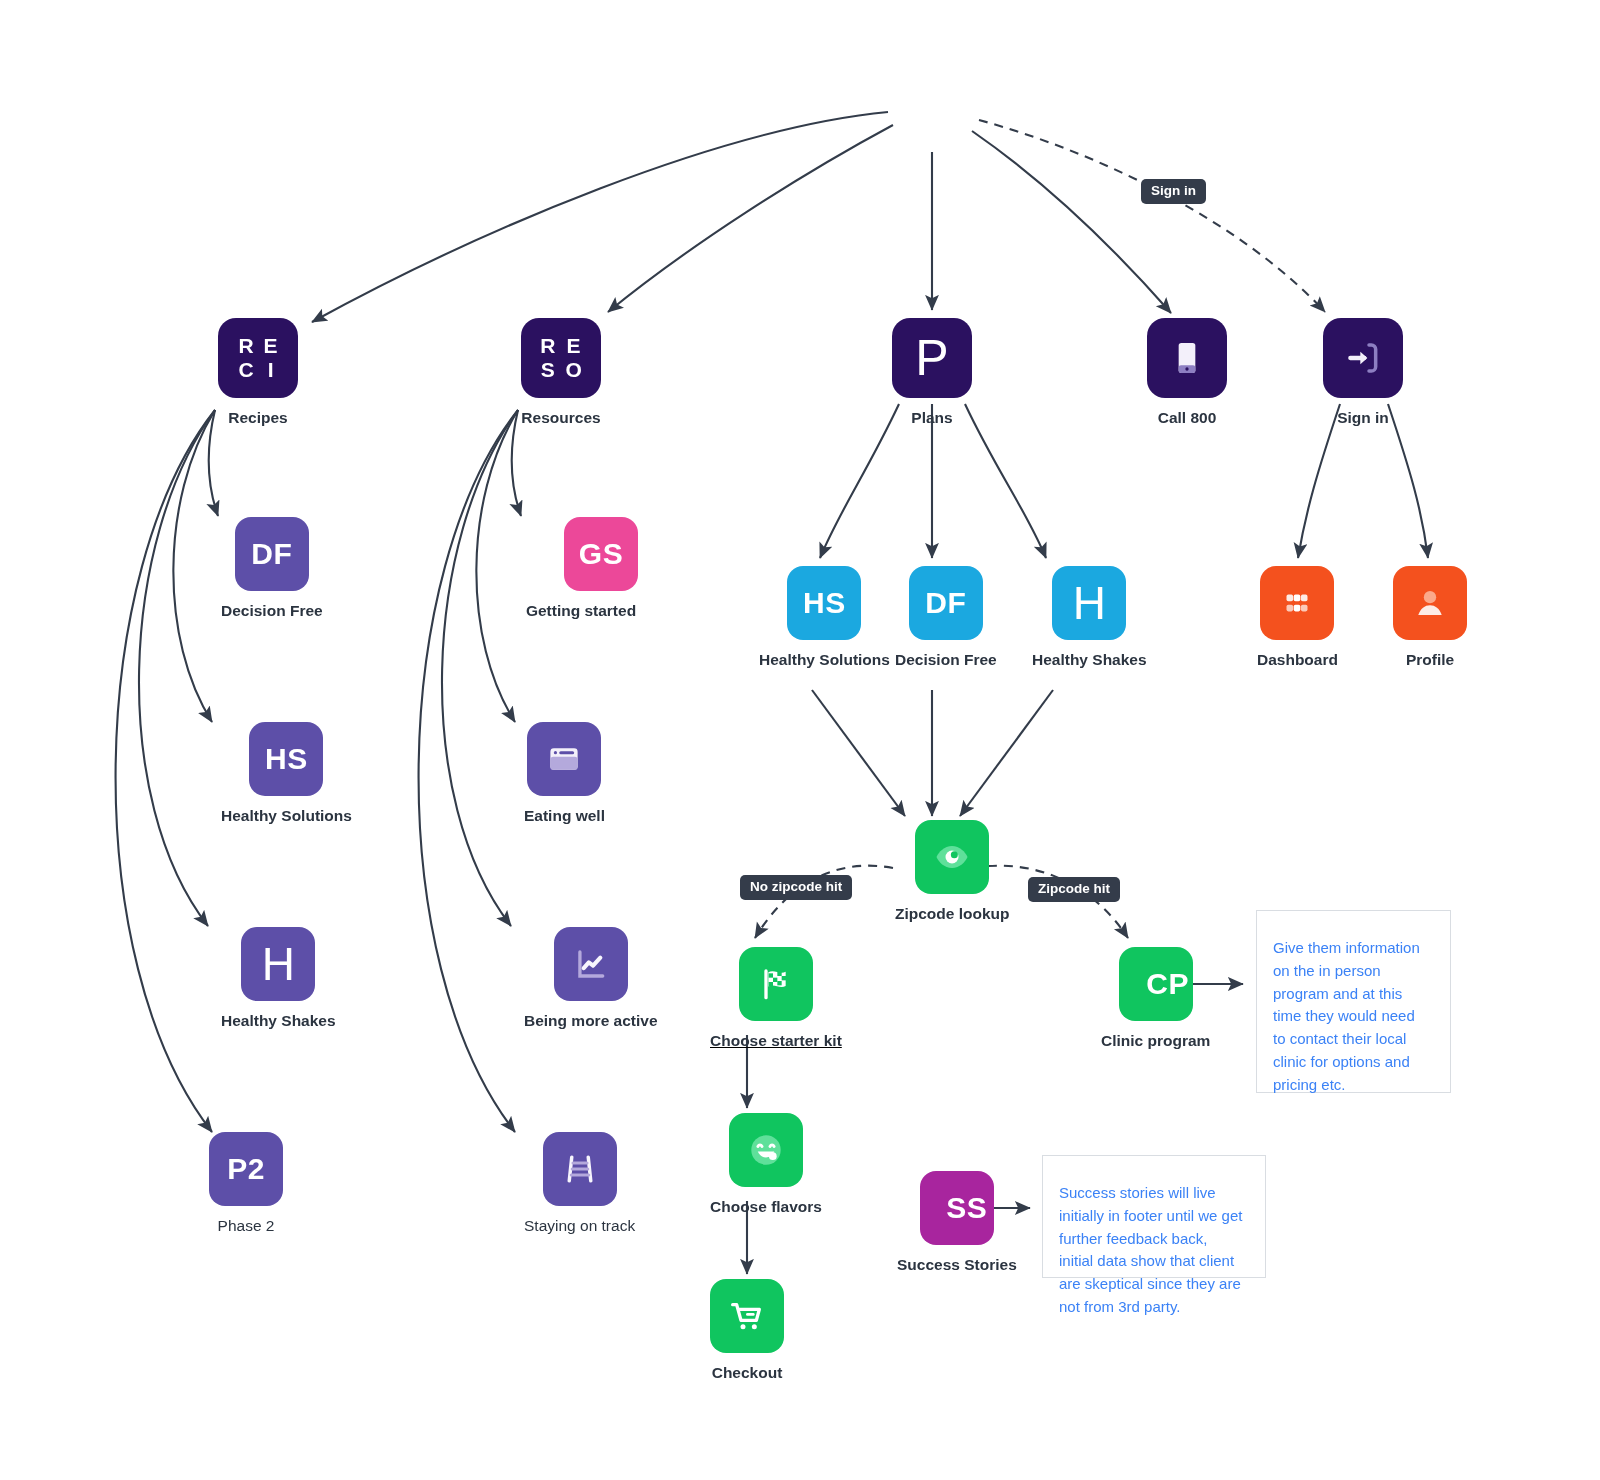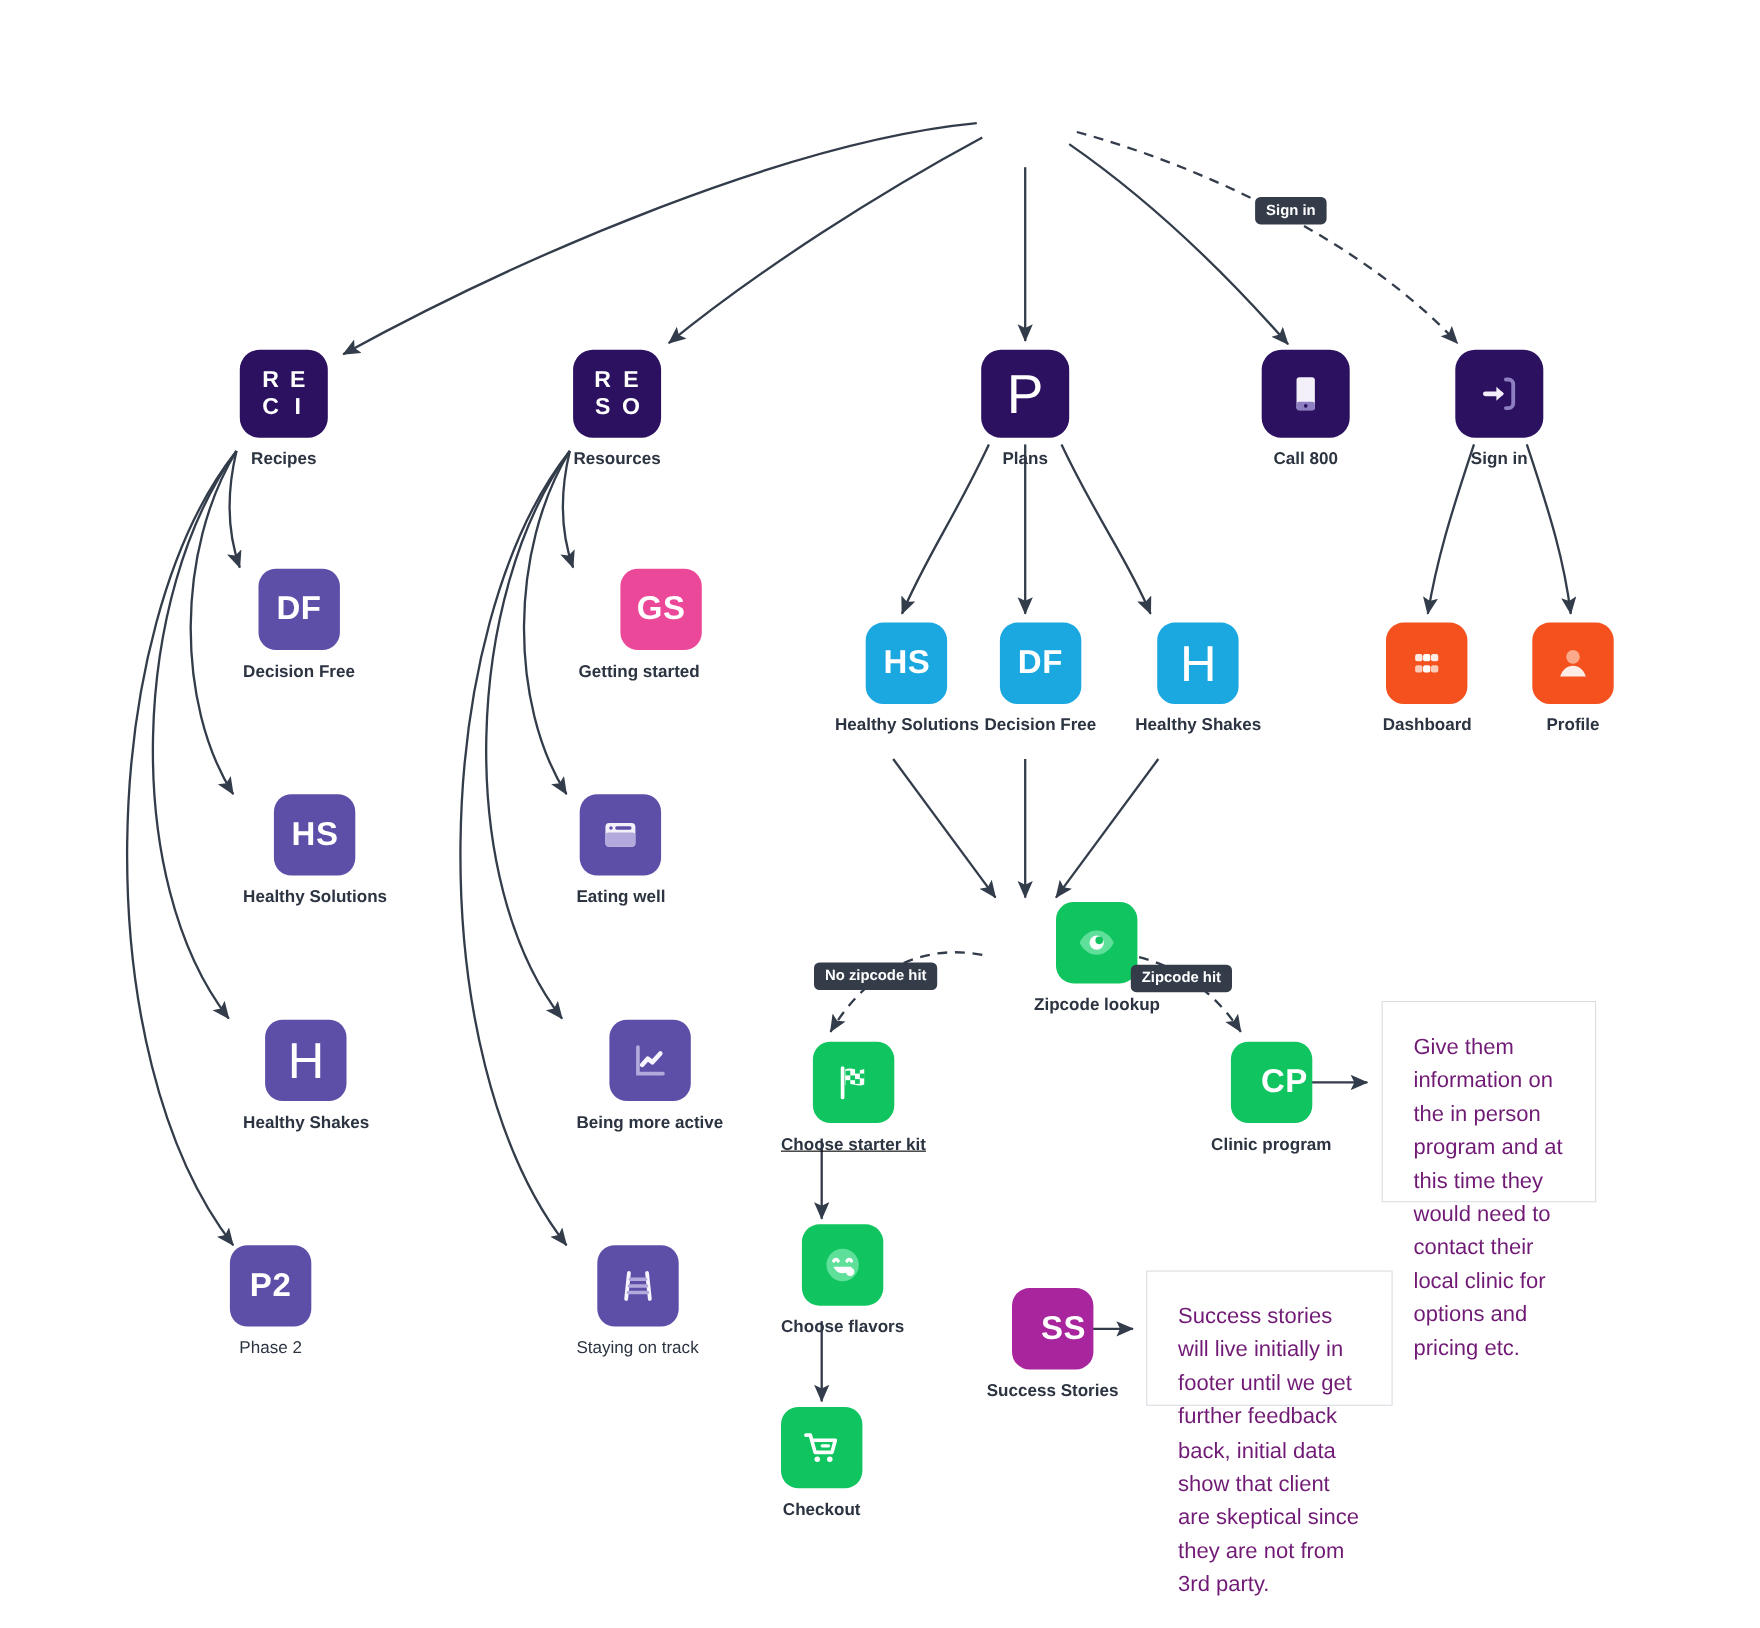--- a/index.html
+++ b/index.html
@@ -49,24 +49,24 @@
     background:#343c4a;color:#ffffff;
     font-size:13.5px;font-weight:700;
     padding:5px 10px 6px 10px;border-radius:5px;
     white-space:nowrap;line-height:1;
   }
 
   .note{
     position:absolute;
     border:1px solid #d9dde2;
     background:#ffffff;
-    color:#701a75;
-    font-size:20px;
+    color:#3b82f6;
+    font-size:15px;
     line-height:1.52;
-    padding:26px 22px 26px 28px;
+    padding:26px 22px 26px 16px;
     box-sizing:border-box;
   }
 
   svg.icon{display:block;}
 </style>
 </head>
 <body>
 
 <div id="canvas">
 
@@ -289,21 +289,21 @@
   <div class="node" style="left:1393px;top:566px;">
     <div class="tile sm" style="background:#f4511e;">
       <svg class="icon" width="38" height="38" viewBox="0 0 24 24">
         <circle cx="12" cy="8.3" r="3.9" fill="#fba98b"></circle>
         <path d="M4.6 19.6c1.4-4.1 4.1-6.2 7.4-6.2s6 2.1 7.4 6.2z" fill="#fdece6"></path>
       </svg>
     </div>
     <div class="caption bold">Profile</div>
   </div>
 
-  <div class="node" style="left:940px;top:820px;">
+  <div class="node" style="left:895px;top:820px;">
     <div class="tile sm" style="background:#10c55f;">
       <svg class="icon" width="40" height="40" viewBox="0 0 24 24">
         <path d="M12 5.4c4.6 0 8 3.6 9.3 6.6-1.3 3-4.7 6.6-9.3 6.6S4 15 2.7 12C4 9 7.4 5.4 12 5.4z" fill="#5fe09a"></path>
         <circle cx="12" cy="12" r="3.9" fill="#ffffff"></circle>
         <circle cx="13.4" cy="10.7" r="2.1" fill="#10c55f"></circle>
       </svg>
     </div>
     <div class="caption bold">Zipcode lookup</div>
   </div>
 

